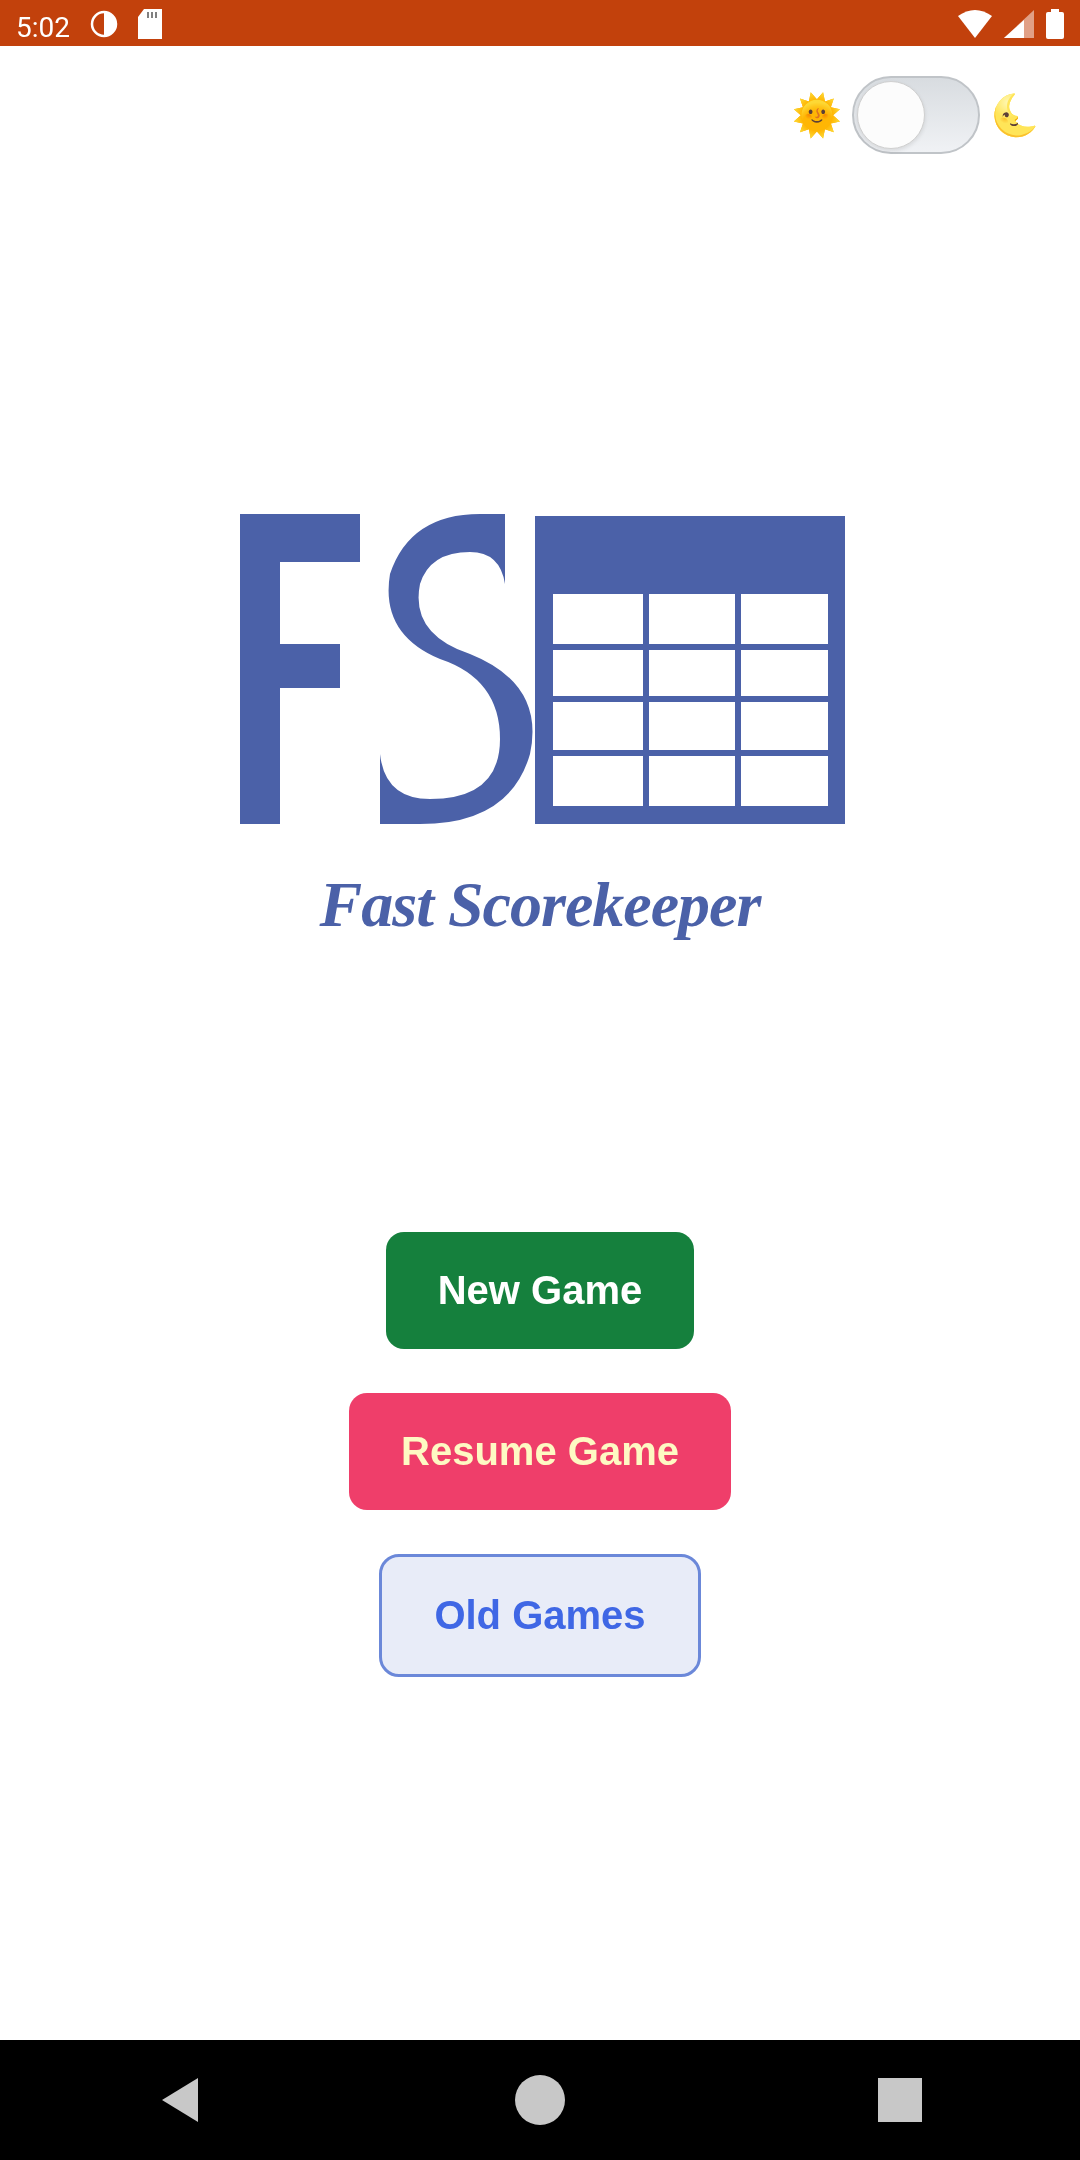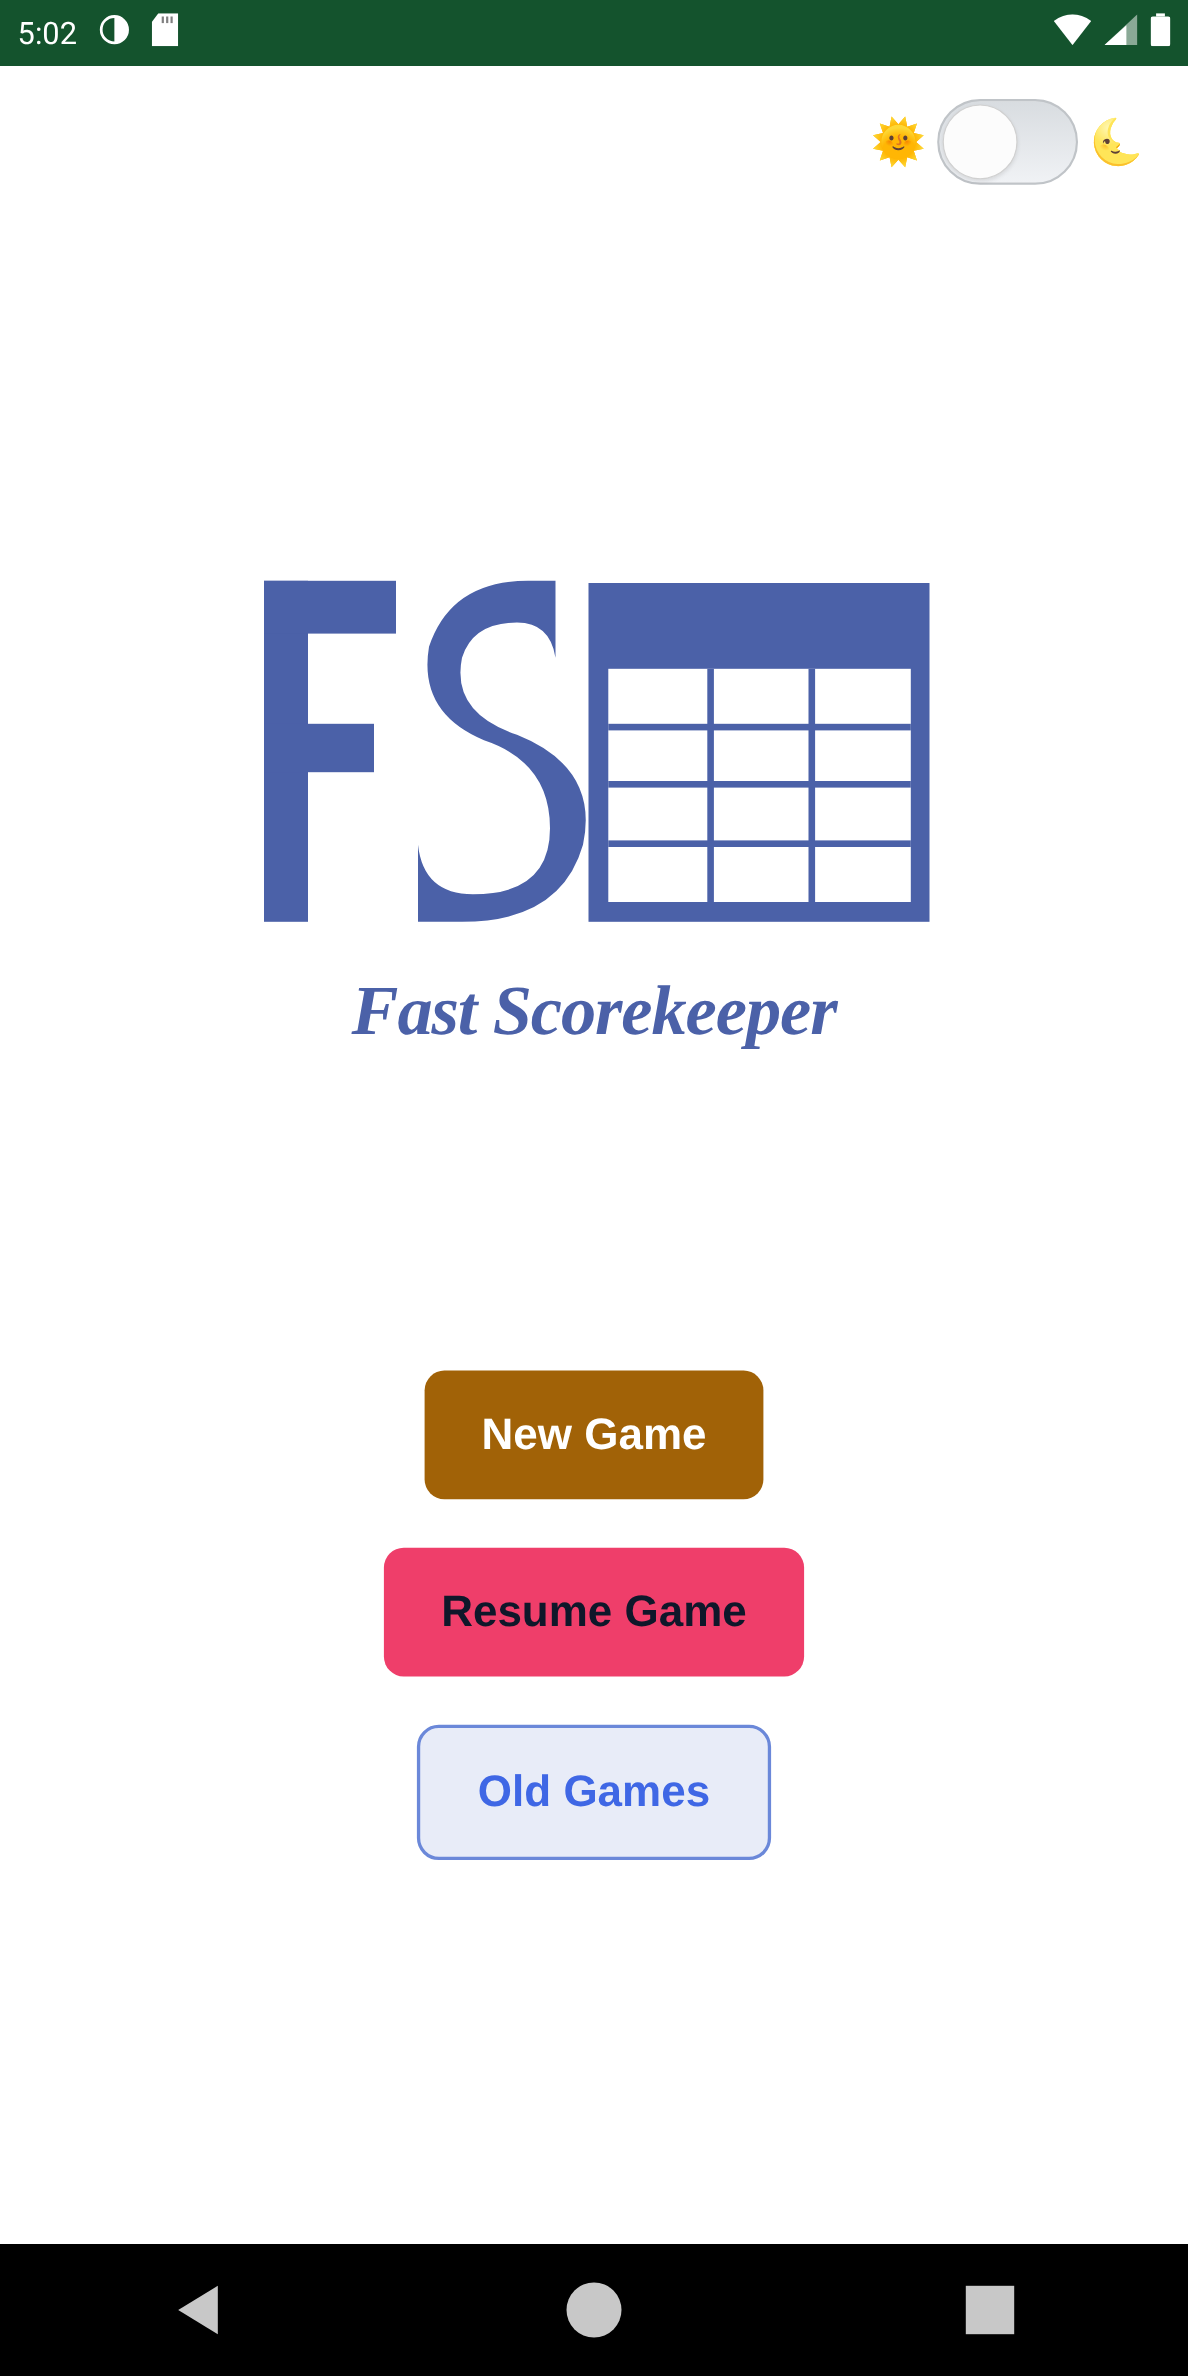--- a/index.html
+++ b/index.html
@@ -10,25 +10,25 @@
     body {
       width: 1080px;
       height: 2160px;
       font-family: -apple-system, BlinkMacSystemFont, 'Segoe UI', Roboto, sans-serif;
       background: white;
       position: relative;
       overflow: hidden;
     }
     .status-bar {
       width: 100%;
-      height: 60px;
-      background: #14532d;
+      height: 46px;
+      background: #c2410c;
       display: flex;
       justify-content: space-between;
-      align-items: center;
+      align-items: flex-end;
       padding: 0 16px;
       color: white;
       font-size: 28px;
     }
     .status-left {
       display: flex;
       align-items: center;
       gap: 20px;
     }
     .status-right {
@@ -102,27 +102,27 @@
     .btn {
       font-size: 40px;
       font-weight: 700;
       padding: 36px 52px;
       border-radius: 18px;
       border: none;
       cursor: pointer;
       text-align: center;
     }
     .btn-new-game {
-      background: #a16207;
+      background: #15803d;
       color: white;
       min-width: 298px;
     }
     .btn-resume-game {
       background: #ef3e6a;
-      color: #0f172a;
+      color: #fef9c3;
       min-width: 370px;
     }
     .btn-old-games {
       background: #e8ecf8;
       color: #3f67e5;
       border: 3px solid #6b88d9;
       min-width: 302px;
       border-radius: 20px;
     }
     .nav-bar {

